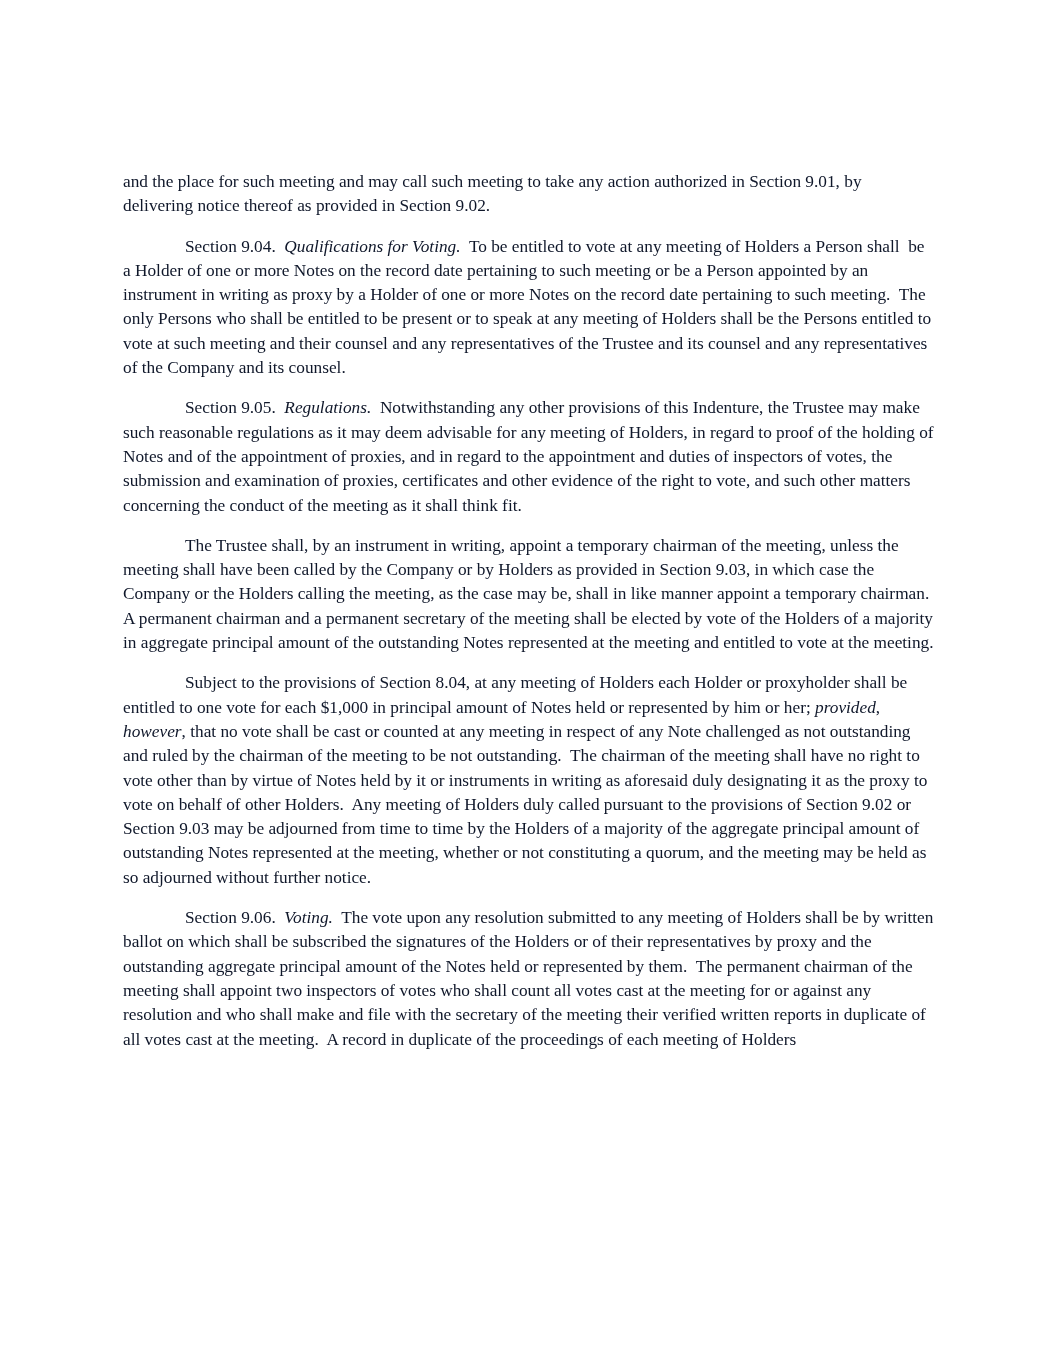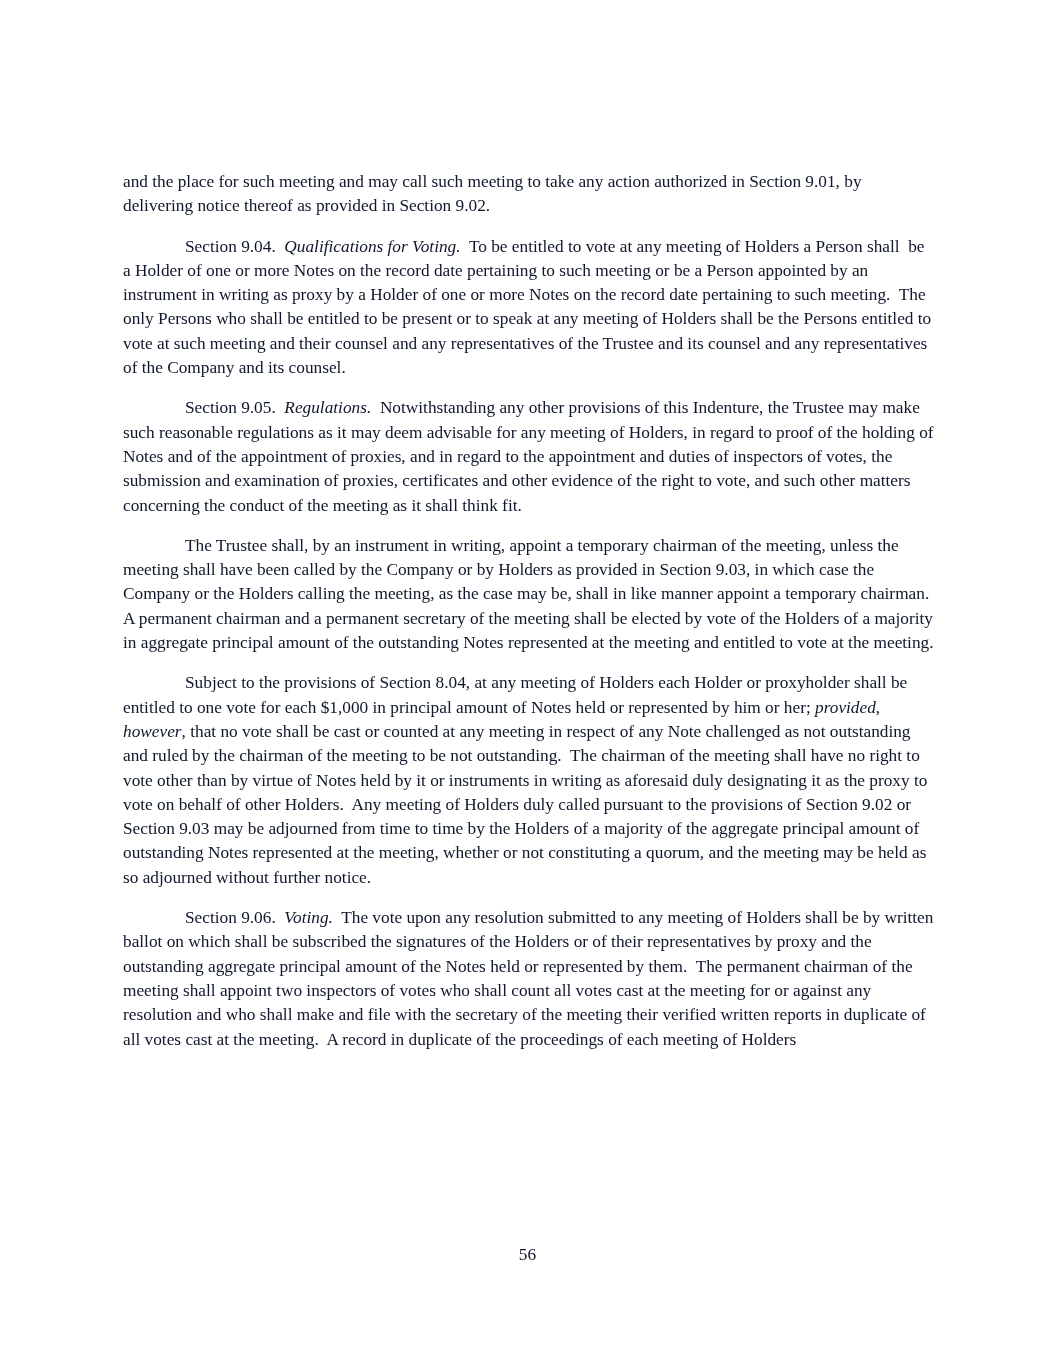--- a/index.html
+++ b/index.html
@@ -51,14 +51,13 @@
 
 <div class="doc-page">
   <main class="content">
     <p class="para"><span>and the place for such meeting and may call such meeting to take any action authorized in Section 9.01, by delivering notice thereof as provided in Section 9.02.</span></p>
     <p class="para indent"><span>Section 9.04.  </span><span class="em">Qualifications for Voting.</span><span>  To be entitled to vote at any meeting of Holders a Person shall  be a Holder of one or more Notes on the record date pertaining to such meeting or be a Person appointed by an instrument in writing as proxy by a Holder of one or more Notes on the record date pertaining to such meeting.  The only Persons who shall be entitled to be present or to speak at any meeting of Holders shall be the Persons entitled to vote at such meeting and their counsel and any representatives of the Trustee and its counsel and any representatives of the Company and its counsel.</span></p>
     <p class="para indent"><span>Section 9.05.  </span><span class="em">Regulations.</span><span>  Notwithstanding any other provisions of this Indenture, the Trustee may make such reasonable regulations as it may deem advisable for any meeting of Holders, in regard to proof of the holding of Notes and of the appointment of proxies, and in regard to the appointment and duties of inspectors of votes, the submission and examination of proxies, certificates and other evidence of the right to vote, and such other matters concerning the conduct of the meeting as it shall think fit.</span></p>
     <p class="para indent"><span>The Trustee shall, by an instrument in writing, appoint a temporary chairman of the meeting, unless the meeting shall have been called by the Company or by Holders as provided in Section 9.03, in which case the Company or the Holders calling the meeting, as the case may be, shall in like manner appoint a temporary chairman.  A permanent chairman and a permanent secretary of the meeting shall be elected by vote of the Holders of a majority in aggregate principal amount of the outstanding Notes represented at the meeting and entitled to vote at the meeting.</span></p>
     <p class="para indent"><span>Subject to the provisions of Section 8.04, at any meeting of Holders each Holder or proxyholder shall be entitled to one vote for each $1,000 in principal amount of Notes held or represented by him or her; </span><span class="em">provided</span><span>, </span><span class="em">however</span><span>, that no vote shall be cast or counted at any meeting in respect of any Note challenged as not outstanding and ruled by the chairman of the meeting to be not outstanding.  The chairman of the meeting shall have no right to vote other than by virtue of Notes held by it or instruments in writing as aforesaid duly designating it as the proxy to vote on behalf of other Holders.  Any meeting of Holders duly called pursuant to the provisions of Section 9.02 or Section 9.03 may be adjourned from time to time by the Holders of a majority of the aggregate principal amount of outstanding Notes represented at the meeting, whether or not constituting a quorum, and the meeting may be held as so adjourned without further notice.</span></p>
     <p class="para indent"><span>Section 9.06.  </span><span class="em">Voting.</span><span>  The vote upon any resolution submitted to any meeting of Holders shall be by written ballot on which shall be subscribed the signatures of the Holders or of their representatives by proxy and the outstanding aggregate principal amount of the Notes held or represented by them.  The permanent chairman of the meeting shall appoint two inspectors of votes who shall count all votes cast at the meeting for or against any resolution and who shall make and file with the secretary of the meeting their verified written reports in duplicate of all votes cast at the meeting.  A record in duplicate of the proceedings of each meeting of Holders</span></p>
   </main>
-  <footer class="page-footer"><span>56</span></footer>
 </div>
 
 </body></html>

